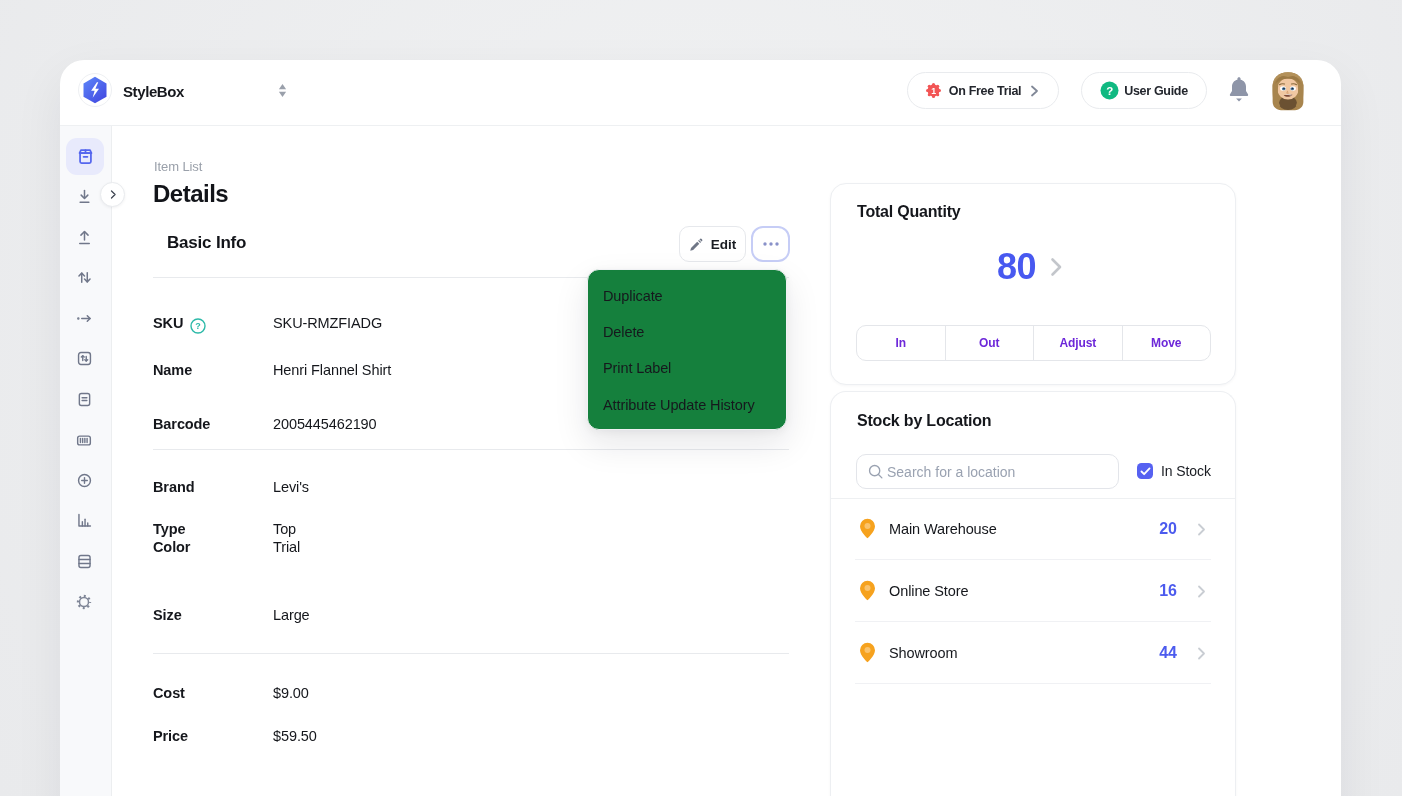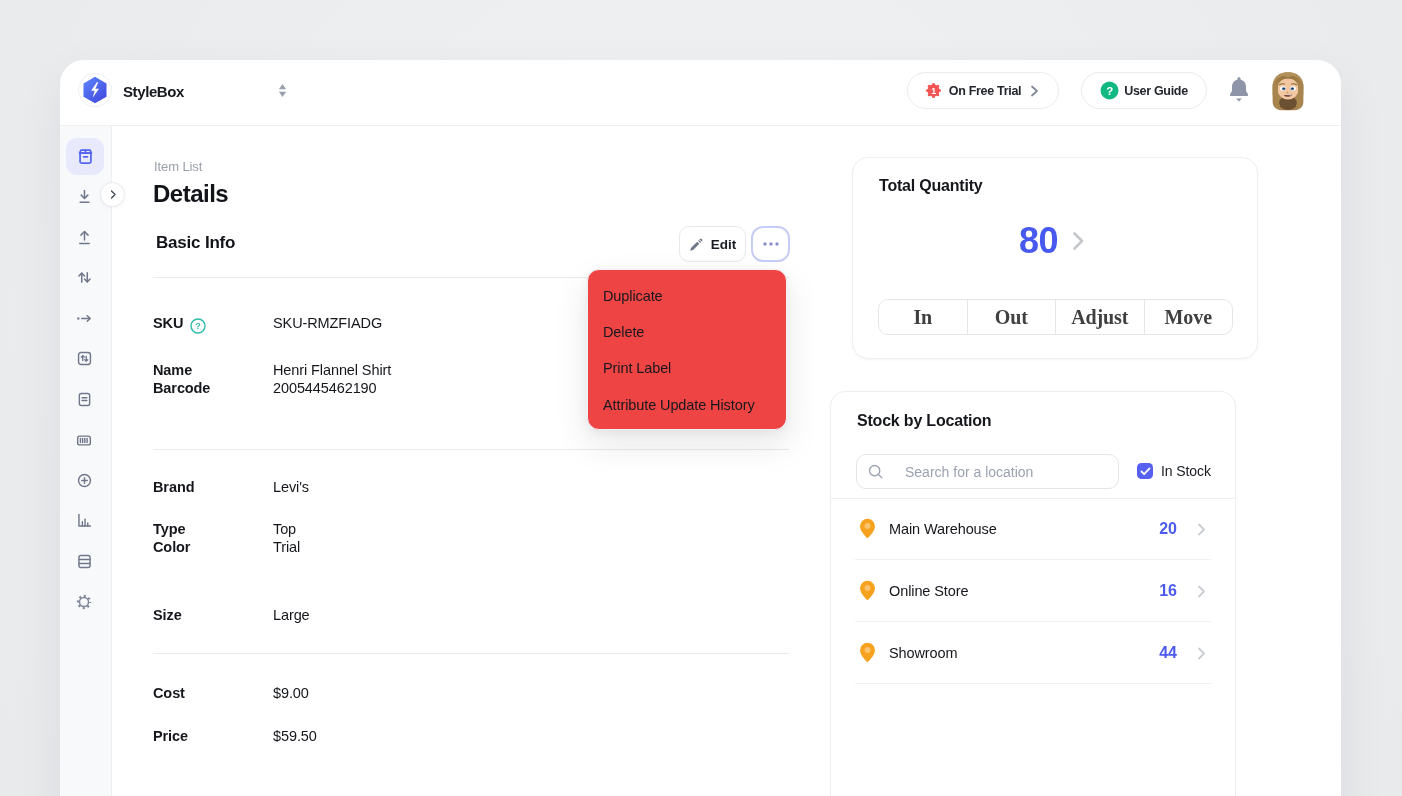--- a/index.html
+++ b/index.html
@@ -33,53 +33,53 @@
     border-right:1px solid #eceef0; border-radius:0 0 0 24px; }
   .sico { position:absolute; left:-2px; width:52px; display:flex; justify-content:center; }
   .s-active { position:absolute; left:6px; top:12px; width:38px; height:37px; background:#e8eafc; border-radius:11px;
     display:flex; align-items:center; justify-content:center; }
   .collapse { position:absolute; left:40px; top:56px; width:25px; height:25px; background:#fff;
     border:1px solid #e9ebee; border-radius:50%; display:flex; align-items:center; justify-content:center;
     box-shadow:0 1px 3px rgba(20,24,40,.06); z-index:3; }
   
   .crumb { position:absolute; left:94px; top:99px; font-size:13px; letter-spacing:-0.1px; color:#9aa0aa; }
   .h1 { position:absolute; left:93px; top:120px; font-size:24px; font-weight:700; letter-spacing:-0.5px; color:#121419; }
-  .h2 { position:absolute; left:96px; top:173px; font-size:17px; font-weight:700; letter-spacing:-0.2px; color:#121419; }
+  .h2 { position:absolute; left:107px; top:173px; font-size:17px; font-weight:700; letter-spacing:-0.2px; color:#121419; }
   .btn-edit { position:absolute; left:619px; top:166px; width:67px; height:36px; border:1px solid #e6e8ec;
     border-radius:10px; background:#fff; display:flex; align-items:center; justify-content:center; gap:7px;
     font-size:13.5px; font-weight:700; color:#1a1d23; }
   .btn-dots { position:absolute; left:691px; top:166px; width:39px; height:36px; border:2px solid #c6cdf6;
     border-radius:12px; background:#fff; display:flex; align-items:center; justify-content:center; }
   .div1 { position:absolute; left:93px; top:217px; width:636px; height:1px; background:#e8eaed; }
   .div2 { position:absolute; left:93px; top:389px; width:636px; height:1px; background:#e8eaed; }
   .div3 { position:absolute; left:93px; top:593px; width:636px; height:1px; background:#e8eaed; }
   .row { position:absolute; left:93px; width:636px; height:22px; font-size:14.5px; letter-spacing:-0.1px; display:flex; align-items:flex-start; white-space:nowrap; }
   .row .lb { font-weight:700; color:#15171c; }
   .row .vl { position:absolute; left:120px; font-weight:400; color:#15171c; }
   .help { position:absolute; left:37px; top:3px; }
   
-  .menu { position:absolute; left:527px; top:209px; width:200px; height:161px; background:#ef4444;
+  .menu { position:absolute; left:527px; top:209px; width:200px; height:161px; background:#15803d;
     border:1px solid #f0f1f4; border-radius:12px; z-index:6;
     box-shadow:0 14px 34px rgba(18,22,40,.10), 0 2px 8px rgba(18,22,40,.05); padding-top:8px; }
   .menu div { height:36.2px; line-height:36.2px; padding-left:15px; font-size:14.5px; letter-spacing:-0.1px; color:#16181d; }
   
   .card { position:absolute; left:770px; width:406px; background:#fff; border:1px solid #edeff2;
     border-radius:16px; box-shadow:0 1px 3px rgba(20,24,40,.04); }
-  .card1 { top:97px; height:202px;margin-left:22px; }
+  .card1 { top:123px; height:202px; }
   .card2 { top:331px; height:470px; border-bottom:none; border-radius:16px 16px 0 0; }
   .ct { position:absolute; left:26px; top:18.5px; font-size:16px; font-weight:700; letter-spacing:-0.2px; color:#15171c; }
   .qty { position:absolute; left:166px; top:62px; display:flex; align-items:center; gap:13px; }
   .qty .n { font-size:36px; font-weight:700; color:#4859f0; letter-spacing:-0.5px;text-align:center; }
   .seg { position:absolute; left:25px; top:141px; width:355px; height:36px; border:1px solid #e4e6ea;
     border-radius:10px; display:flex; overflow:hidden; background:#fff; }
-  .seg div { flex:1; display:flex; align-items:center; justify-content:center; font-size:20px; font-weight:700; letter-spacing:-0.1px;
-    color:#404040; border-right:1px solid #e4e6ea;font-family:Liberation Serif, serif; }
+  .seg div { flex:1; display:flex; align-items:center; justify-content:center; font-size:12px; font-weight:700; letter-spacing:-0.1px;
+    color:#6d28d9; border-right:1px solid #e4e6ea; }
   .seg div:last-child { border-right:none; }
   .search { position:absolute; left:25px; top:62px; width:263px; height:35px; border:1px solid #e3e5ea;
-    border-radius:10px; display:flex; align-items:center; padding-left:10px; gap:21px; }
+    border-radius:10px; display:flex; align-items:center; padding-left:10px; gap:3px; }
   .search span { font-size:14px; color:#9aa2b1; }
   .chk { position:absolute; left:306px; top:71px; width:16px; height:16px; border-radius:4.5px; background:#5661f1;
     display:flex; align-items:center; justify-content:center; }
   .chkl { position:absolute; left:330px; top:71px; font-size:14px; letter-spacing:-0.1px; font-weight:400; color:#191c22; }
   .cdiv { position:absolute; left:0; right:0; top:106px; height:1px; background:#eef0f2; }
   .ldiv { position:absolute; left:24px; right:24px; height:1px; background:#f0f1f4; }
   .lrow { position:absolute; left:0; right:0; height:61px; }
   .lrow .pin { position:absolute; left:28px; top:50%; margin-top:-11px; }
   .lrow .nm { position:absolute; left:58px; top:50%; transform:translateY(-50%); font-size:14.5px; letter-spacing:-0.1px; color:#15171c; }
   .lrow .num { position:absolute; right:58px; top:50%; transform:translateY(-50%); font-size:16px; font-weight:700; color:#4c5bee; }
@@ -289,21 +289,21 @@
     <svg class="help" width="16" height="16" viewBox="0 0 16 16">
         <circle cx="8" cy="8" r="7" fill="none" stroke="#2cb9a8" stroke-width="1.4"></circle>
         <text x="8" y="11.2" font-size="9" font-weight="bold" fill="#2cb9a8" text-anchor="middle" font-family="Liberation Sans">?</text>
       </svg>
     <span class="vl">SKU-RMZFIADG</span>
     </div>
   <div class="row" style="top:302px">
       <span class="lb">Name</span>
       <span class="vl">Henri Flannel Shirt</span>
     </div>
-  <div class="row" style="top:320px">
+  <div class="row" style="top:356px">
       <span class="lb">Barcode</span>
       <span class="vl">2005445462190</span>
     </div>
   <div class="row" style="top:461px">
       <span class="lb">Type</span>
       <span class="vl">Top</span>
     </div>
   <div class="row" style="top:419px">
       <span class="lb">Brand</span>
       <span class="vl">Levi's</span>

